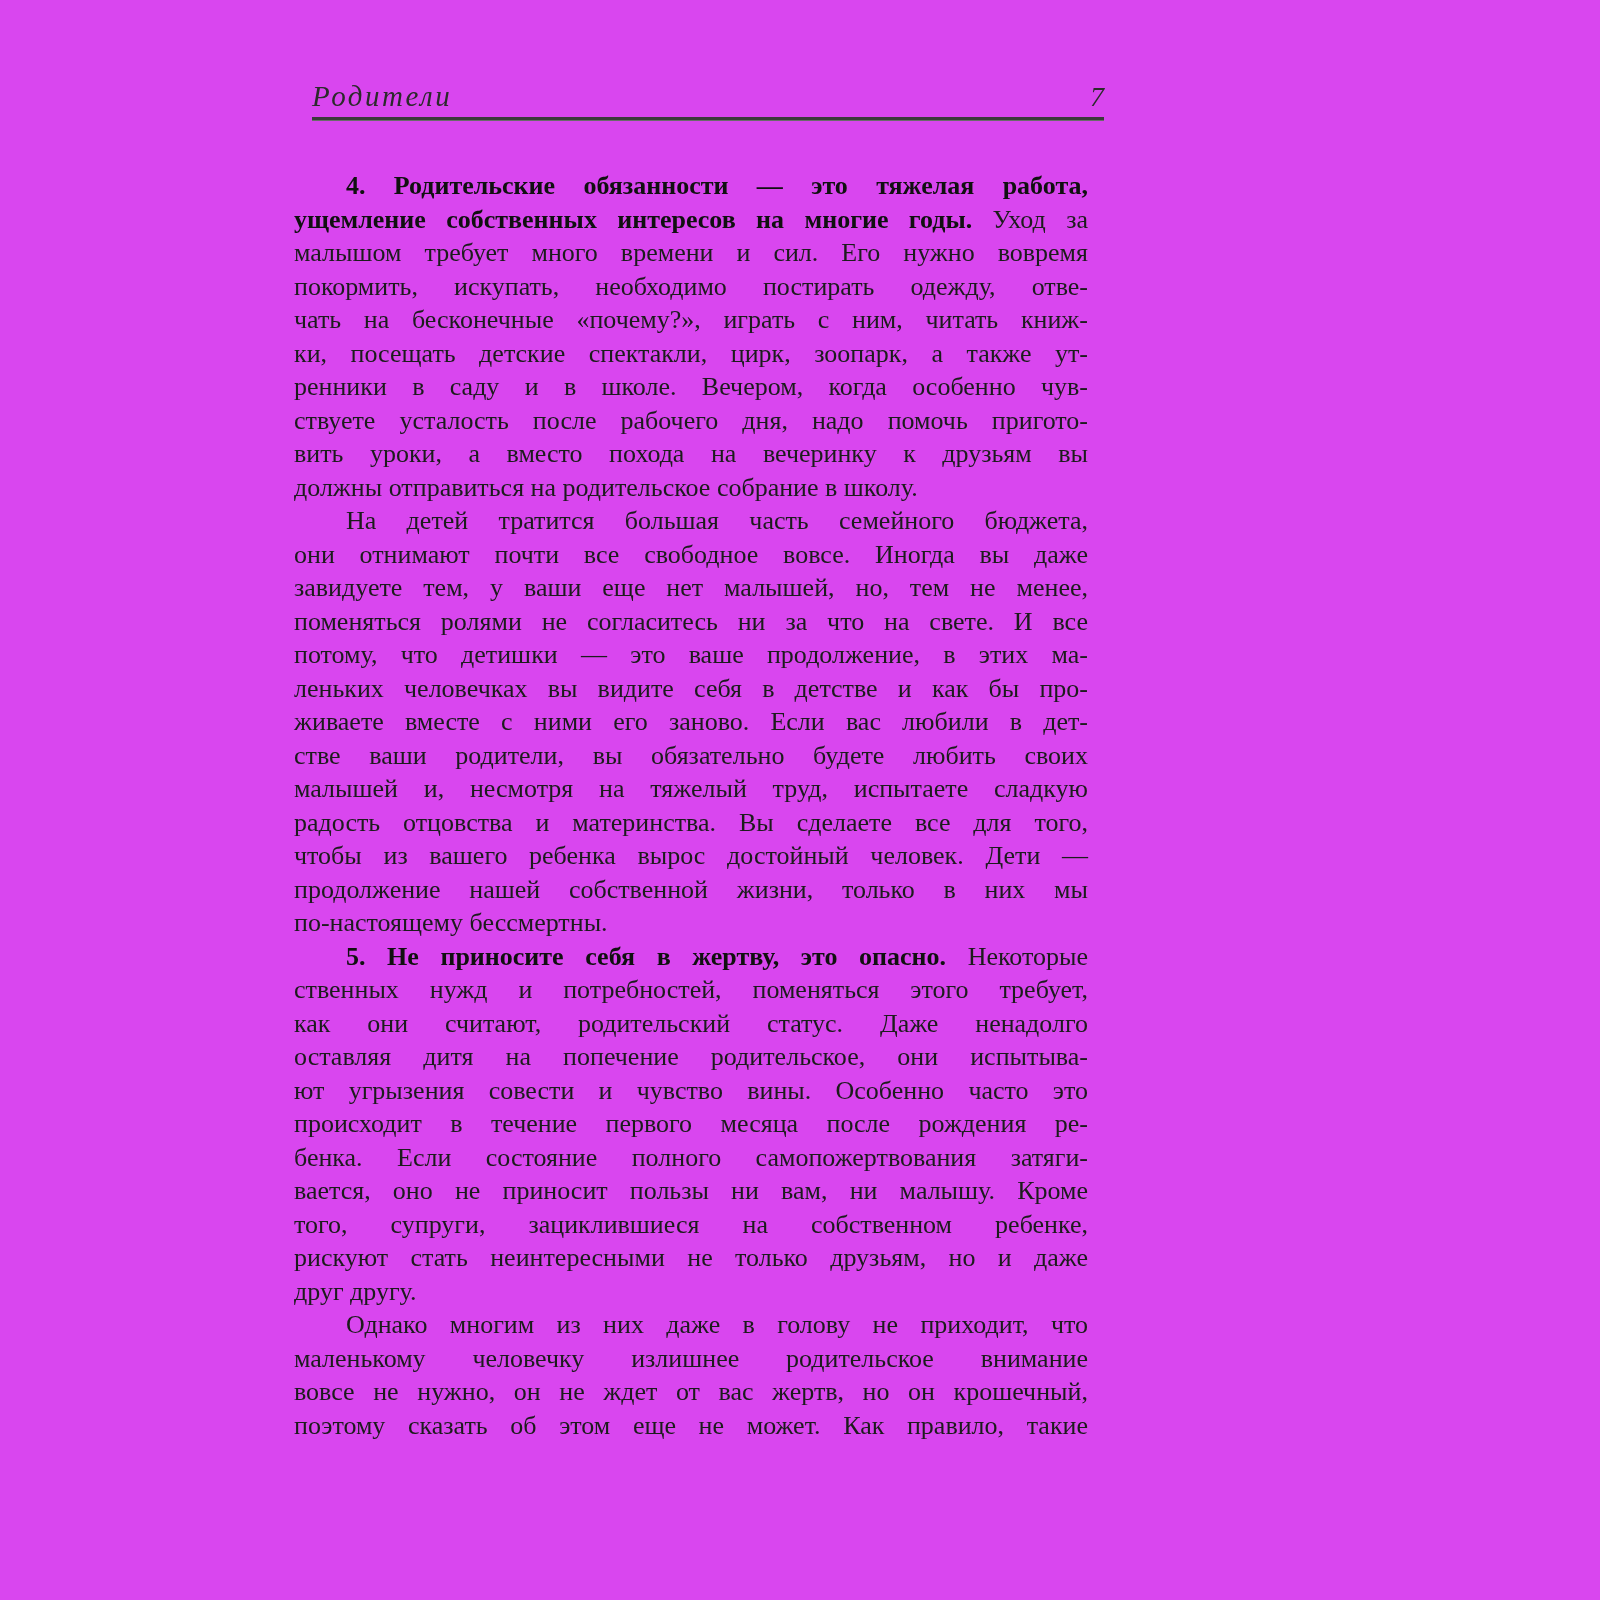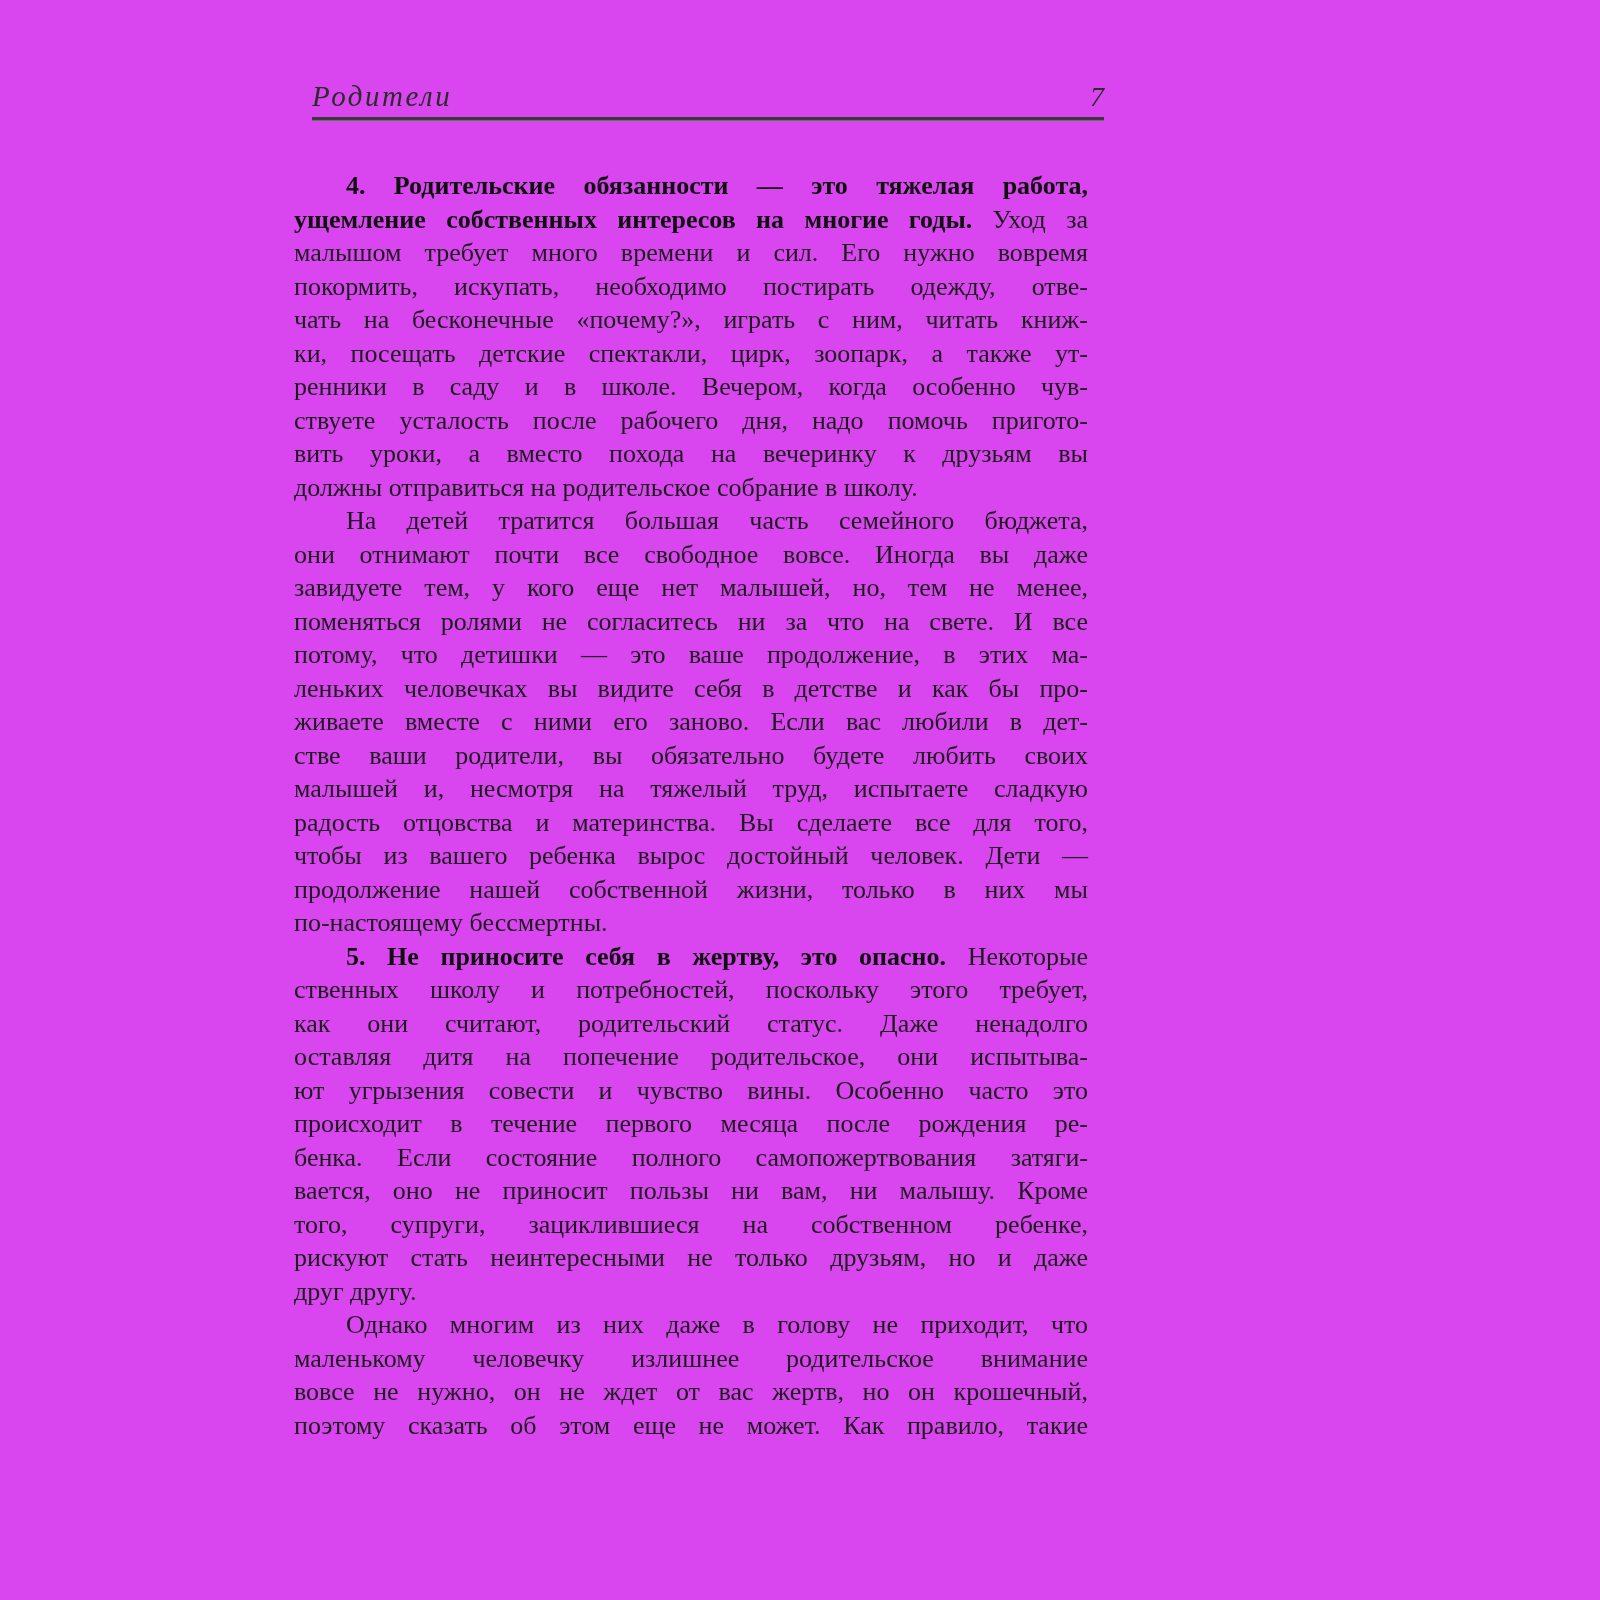--- a/index.html
+++ b/index.html
@@ -89,35 +89,35 @@
         <div class="line"><span>чать на бесконечные «почему?», играть с ним, читать книж-</span></div>
         <div class="line"><span>ки, посещать детские спектакли, цирк, зоопарк, а также ут-</span></div>
         <div class="line"><span>ренники в саду и в школе. Вечером, когда особенно чув-</span></div>
         <div class="line"><span>ствуете усталость после рабочего дня, надо помочь пригото-</span></div>
         <div class="line"><span>вить уроки, а вместо похода на вечеринку к друзьям вы</span></div>
         <div class="line lastline"><span>должны отправиться на родительское собрание в школу.</span></div>
       </div>
       <div class="para">
         <div class="line indent"><span>На детей тратится большая часть семейного бюджета,</span></div>
         <div class="line"><span>они отнимают почти все свободное вовсе. Иногда вы даже</span></div>
-        <div class="line"><span>завидуете тем, у кого еще нет малышей, но, тем не менее,</span></div>
+        <div class="line"><span>завидуете тем, у ваши еще нет малышей, но, тем не менее,</span></div>
         <div class="line"><span>поменяться ролями не согласитесь ни за что на свете. И все</span></div>
         <div class="line"><span>потому, что детишки — это ваше продолжение, в этих ма-</span></div>
         <div class="line"><span>леньких человечках вы видите себя в детстве и как бы про-</span></div>
         <div class="line"><span>живаете вместе с ними его заново. Если вас любили в дет-</span></div>
         <div class="line"><span>стве ваши родители, вы обязательно будете любить своих</span></div>
         <div class="line"><span>малышей и, несмотря на тяжелый труд, испытаете сладкую</span></div>
         <div class="line"><span>радость отцовства и материнства. Вы сделаете все для того,</span></div>
         <div class="line"><span>чтобы из вашего ребенка вырос достойный человек. Дети —</span></div>
         <div class="line"><span>продолжение нашей собственной жизни, только в них мы</span></div>
         <div class="line lastline"><span>по-настоящему бессмертны.</span></div>
       </div>
       <div class="para">
         <div class="line indent"><b>5. Не приносите себя в жертву, это опасно.</b><span> Некоторые</span></div>
-        <div class="line"><span>ственных школу и потребностей, поскольку этого требует,</span></div>
+        <div class="line"><span>ственных нужд и потребностей, поменяться этого требует,</span></div>
         <div class="line"><span>как они считают, родительский статус. Даже ненадолго</span></div>
         <div class="line"><span>оставляя дитя на попечение родительское, они испытыва-</span></div>
         <div class="line"><span>ют угрызения совести и чувство вины. Особенно часто это</span></div>
         <div class="line"><span>происходит в течение первого месяца после рождения ре-</span></div>
         <div class="line"><span>бенка. Если состояние полного самопожертвования затяги-</span></div>
         <div class="line"><span>вается, оно не приносит пользы ни вам, ни малышу. Кроме</span></div>
         <div class="line"><span>того, супруги, зациклившиеся на собственном ребенке,</span></div>
         <div class="line"><span>рискуют стать неинтересными не только друзьям, но и даже</span></div>
         <div class="line lastline"><span>друг другу.</span></div>
       </div>

